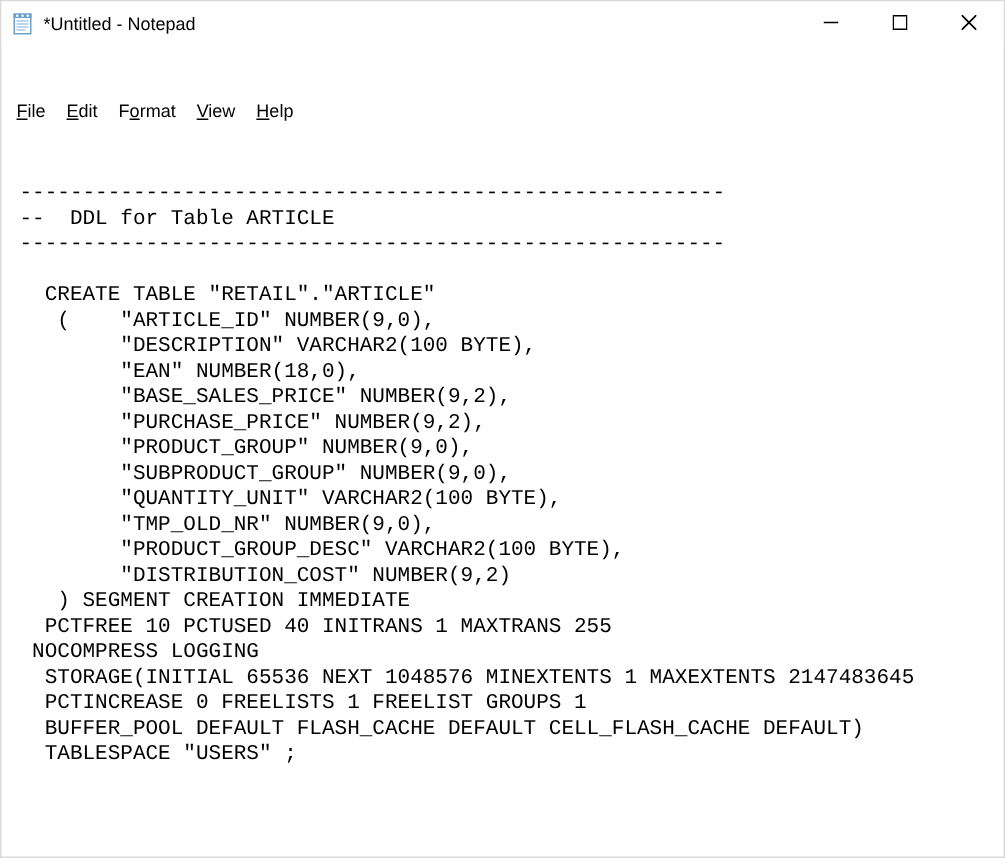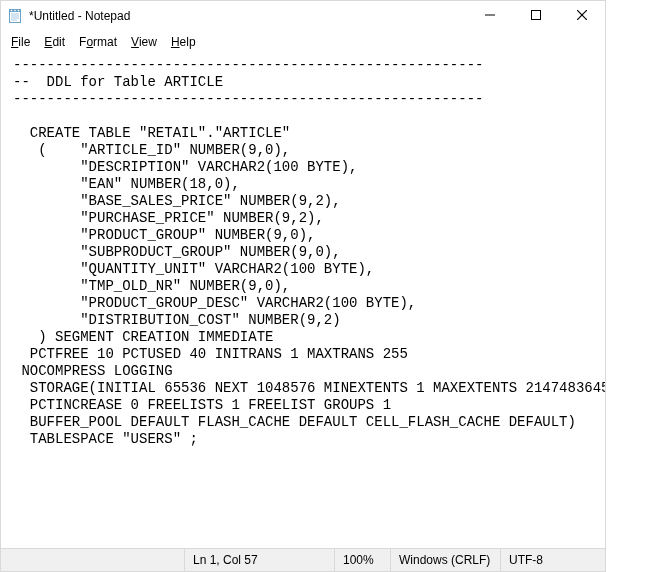--- a/index.html
+++ b/index.html
@@ -8,23 +8,24 @@
     width: 670px; height: 572px;
     font-family: "Segoe UI", Tahoma, sans-serif;
     font-size: 12px;
     background: #ffffff;
     color: #000;
     overflow: hidden;
   }
   .window {
     display: flex;
     flex-direction: column;
-    width: 606px; height: 572px;
+    width: 670px; height: 572px;
     border: 1px solid #d9d9d9;
     background: #ffffff;
+    gap: 32px;
   }
   
   .titlebar {
     display: flex;
     align-items: center;
     height: 30px;
     background: #ffffff;
     padding-left: 6px;
   }
   .titlebar .icon {
@@ -169,21 +170,14 @@
         "DISTRIBUTION_COST" NUMBER(9,2)
    ) SEGMENT CREATION IMMEDIATE 
   PCTFREE 10 PCTUSED 40 INITRANS 1 MAXTRANS 255 
  NOCOMPRESS LOGGING
   STORAGE(INITIAL 65536 NEXT 1048576 MINEXTENTS 1 MAXEXTENTS 2147483645
   PCTINCREASE 0 FREELISTS 1 FREELIST GROUPS 1
   BUFFER_POOL DEFAULT FLASH_CACHE DEFAULT CELL_FLASH_CACHE DEFAULT)
   TABLESPACE "USERS" ;
 </div>
 
-  <div class="statusbar">
-    <div class="status-spacer"></div>
-    <div class="status-cell status-lncol">Ln 1, Col 57</div>
-    <div class="status-cell status-zoom">100%</div>
-    <div class="status-cell status-eol">Windows (CRLF)</div>
-    <div class="status-cell status-enc">UTF-8</div>
-  </div>
 
 </div>
 
 </body></html>

